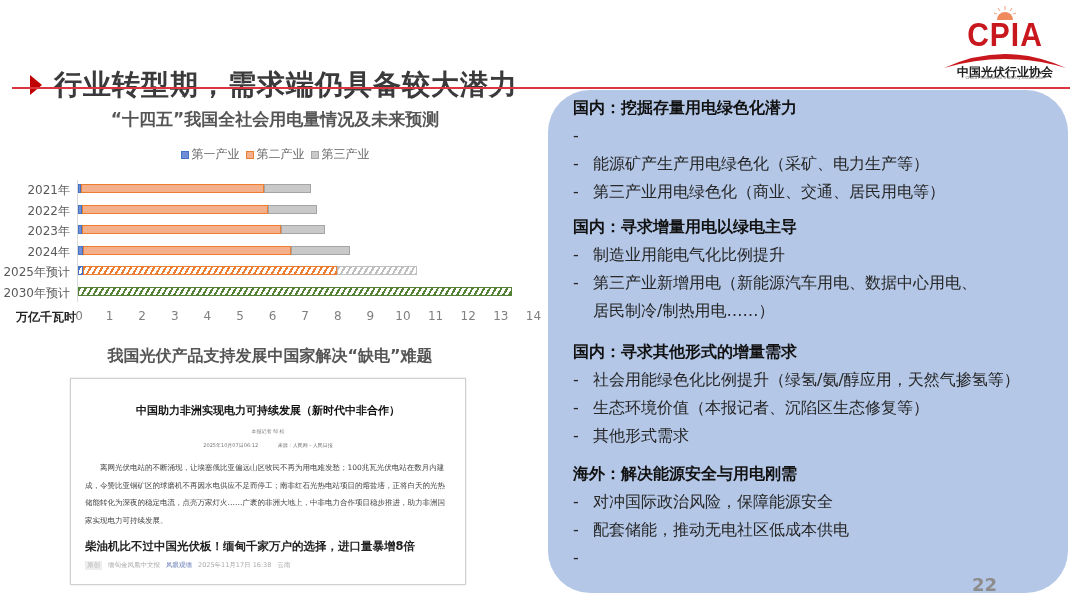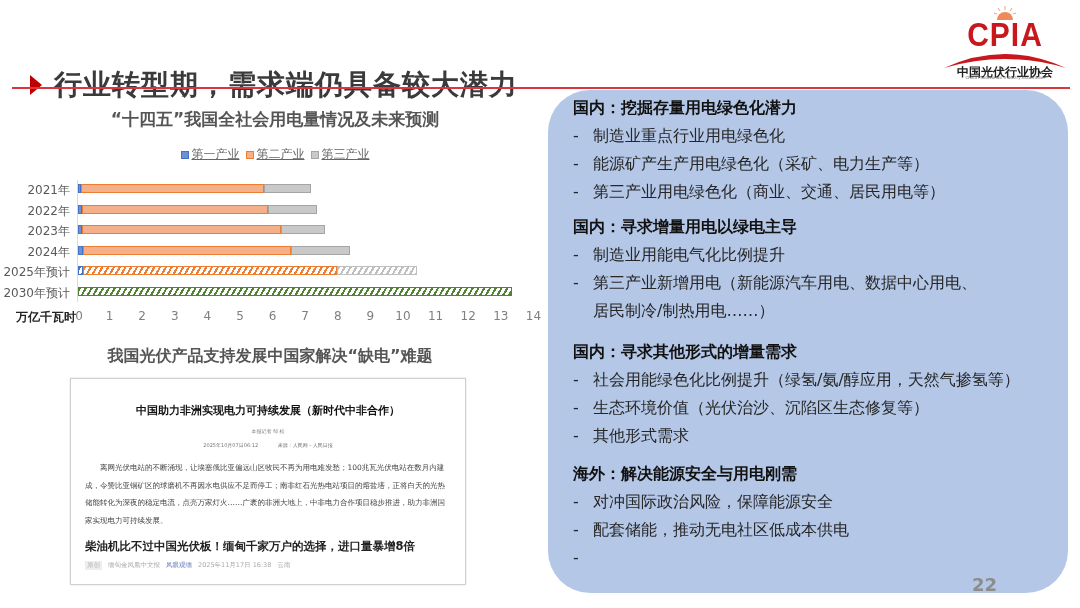--- a/index.html
+++ b/index.html
@@ -14,21 +14,21 @@
   .logo-sun { position: absolute; left: 53px; top: 2px; width: 24px; height: 14px; }
   .logo-text { position: absolute; left: 0; right: 0; top: 14px; text-align: center; font-family: "Liberation Sans", sans-serif; font-weight: bold; font-size: 30px; color: #c8171d; letter-spacing: 1px; transform: scaleY(1.1); }
   .logo-arc { position: absolute; left: 2px; top: 42px; width: 126px; height: 24px; }
   .logo-cn { position: absolute; left: 0; right: 0; top: 60px; text-align: center; font-size: 12px; font-weight: bold; color: #222; }
   .logo-en { position: absolute; left: 0; right: 0; top: 71px; text-align: center; font-size: 4px; color: #666; }
 
   .red-rule { position: absolute; left: 12px; top: 87px; width: 1058px; height: 2px; background: #d9363e; }
 
   .chart-title { position: absolute; left: 0; width: 550px; top: 108px; text-align: center; font-size: 17px; font-weight: bold; color: #555; }
   .legend { position: absolute; left: 0; width: 550px; top: 146px; display: flex; justify-content: center; gap: 6px; font-size: 12px; color: #666; }
-  .legend-item { display: flex; align-items: center; gap: 3px; text-decoration: underline; }
+  .legend-item { display: flex; align-items: center; gap: 3px; }
   .legend-swatch { width: 8px; height: 8px; display: inline-block; }
 
   .chart-area { position: absolute; left: 0; top: 176px; width: 550px; height: 150px; }
   .y-axis-line { position: absolute; left: 77px; top: 4px; width: 1px; height: 122px; background: #d9d9d9; }
   .row { position: absolute; left: 0; height: 20px; width: 550px; }
   .row-label { position: absolute; right: 480px; top: 2px; font-size: 12px; color: #595959; white-space: nowrap; }
   .bar-wrap { position: absolute; left: 78px; top: 4px; height: 9px; display: flex; }
   .seg { height: 9px; }
   .seg.first { background: #6e8fd6; border: 1px solid #4472c4; }
   .seg.second { background: #f4b08a; border: 1px solid #ed7d31; }
@@ -195,21 +195,20 @@
     <span>2025年11月17日 16:38</span>
     <span>云南</span>
   </div>
 </div>
 
 <div class="panel">
   <div class="section" style="top:4px">
     <div class="sec-head">国内：挖掘存量用电绿色化潜力</div>
     <div class="sec-item">
         <span class="dash">-</span>
-        <span>制造业重点行业用电绿色化</span>
       </div>
     <div class="sec-item">
         <span class="dash">-</span>
         <span>能源矿产生产用电绿色化（采矿、电力生产等）</span>
       </div>
     <div class="sec-item">
         <span class="dash">-</span>
         <span>第三产业用电绿色化（商业、交通、居民用电等）</span>
       </div>
   </div>
@@ -229,21 +228,21 @@
       </div>
   </div>
   <div class="section" style="top:248px">
     <div class="sec-head">国内：寻求其他形式的增量需求</div>
     <div class="sec-item">
         <span class="dash">-</span>
         <span>社会用能绿色化比例提升（绿氢/氨/醇应用，天然气掺氢等）</span>
       </div>
     <div class="sec-item">
         <span class="dash">-</span>
-        <span>生态环境价值（光伏治沙、沉陷区生态修复等）</span>
+        <span>生态环境价值（本报记者、沉陷区生态修复等）</span>
       </div>
     <div class="sec-item">
         <span class="dash">-</span>
         <span>其他形式需求</span>
       </div>
   </div>
   <div class="section" style="top:370px">
     <div class="sec-head">海外：解决能源安全与用电刚需</div>
     <div class="sec-item">
         <span class="dash">-</span>

